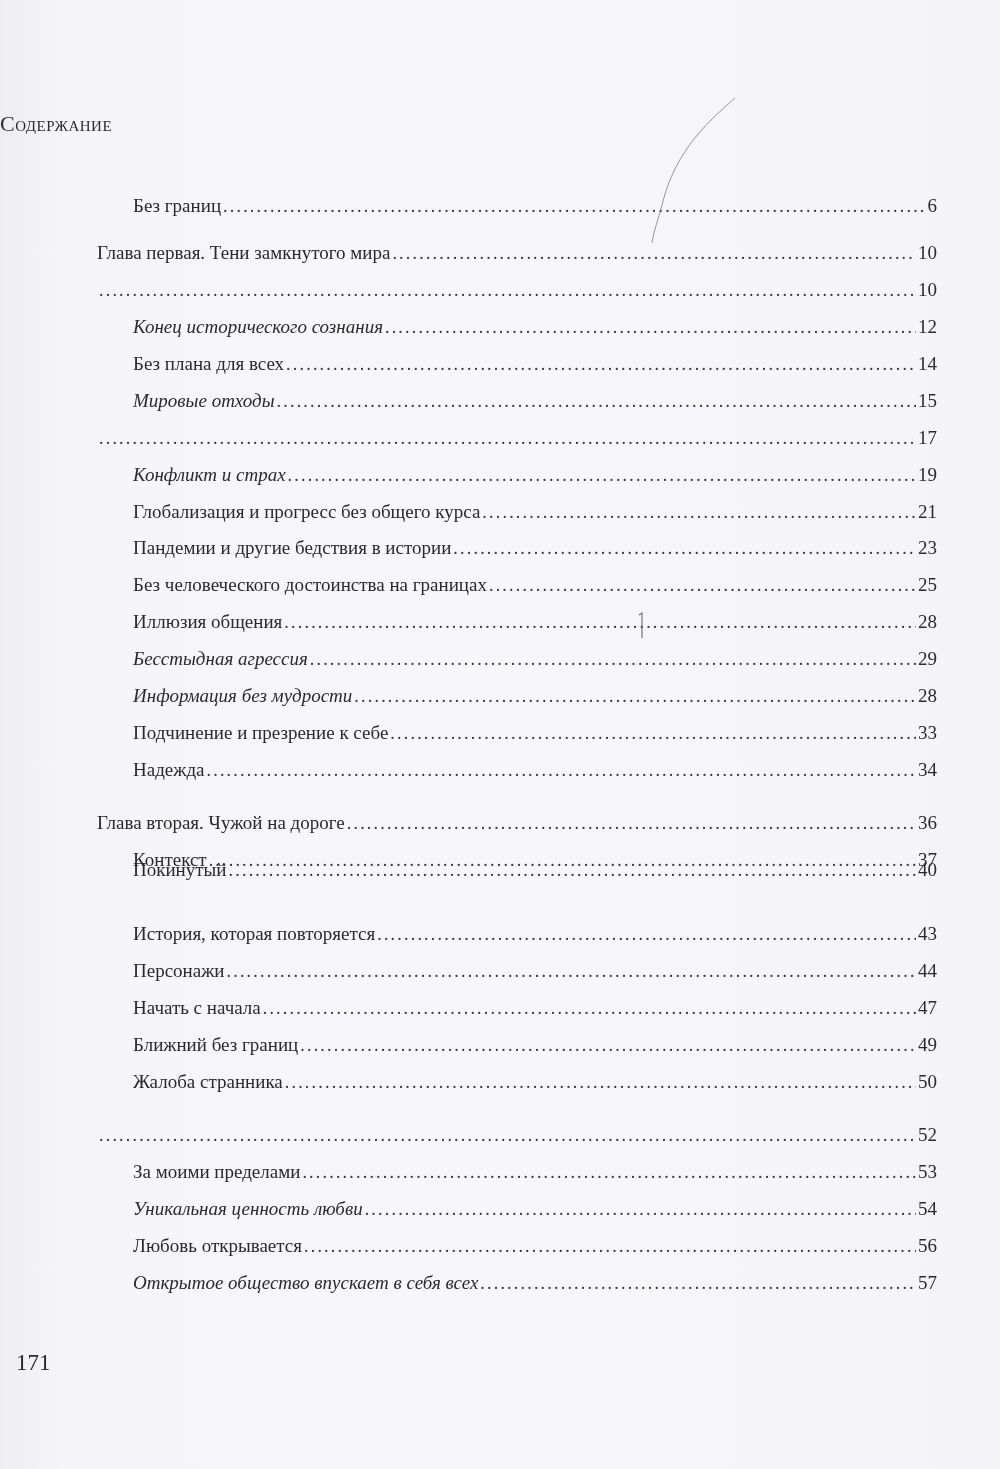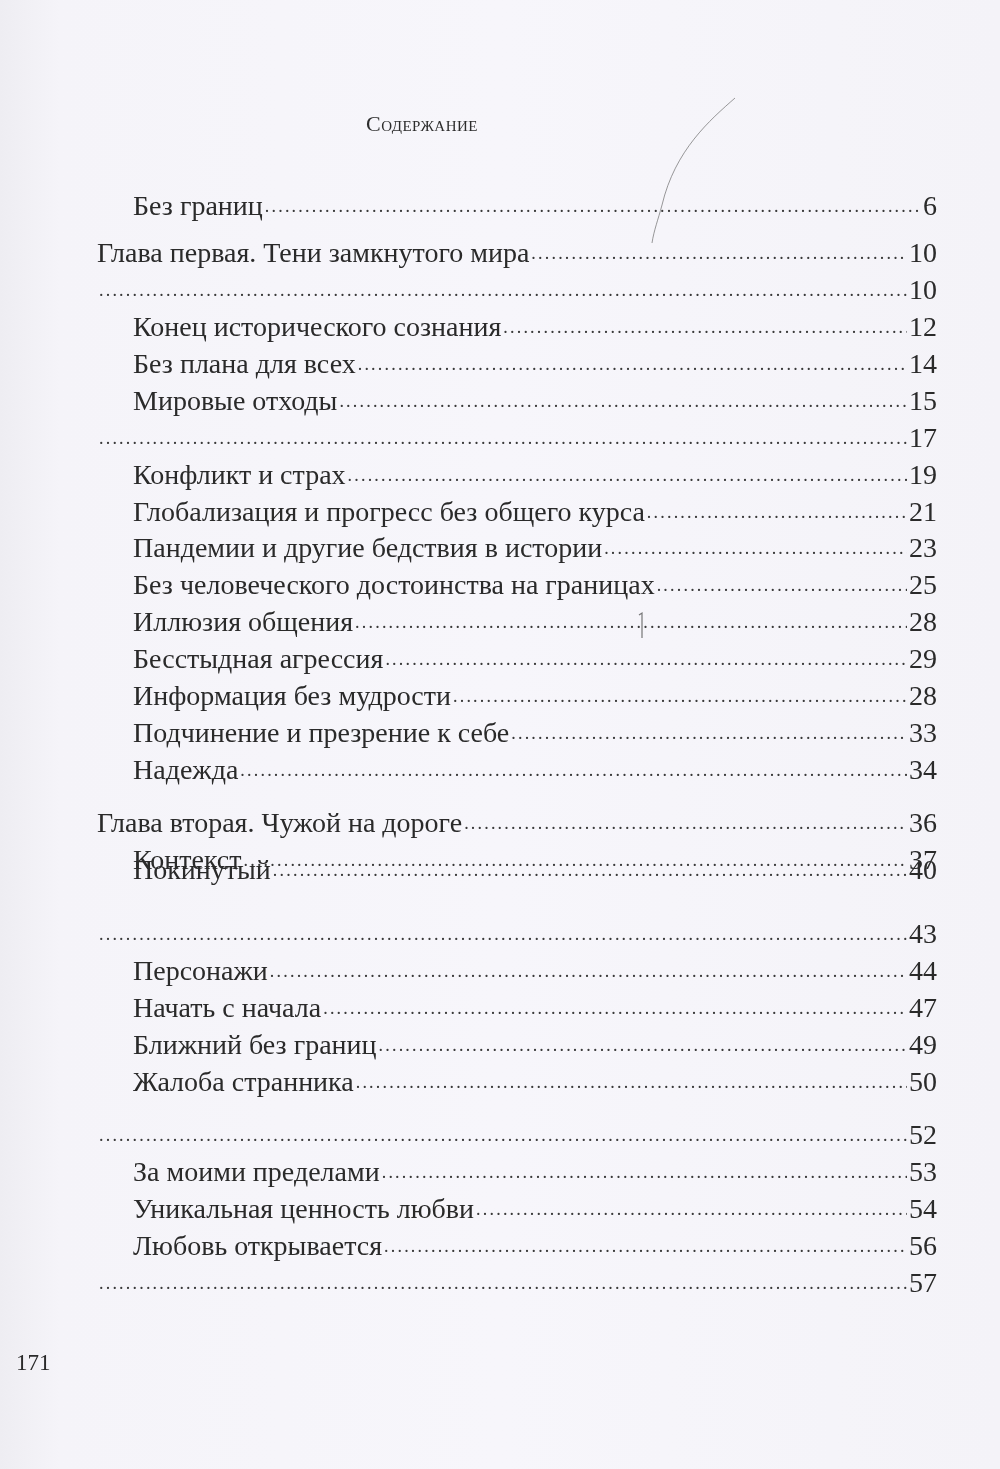--- a/index.html
+++ b/index.html
@@ -19,46 +19,45 @@
       position: absolute;
       left: 0; top: 0;
       width: 1000px; height: 1469px;
       background: linear-gradient(90deg, #eeedf2 0px, #f5f4f9 60px, #f7f6fb 500px, #f4f3f8 1000px);
     }
     .title {
       position: absolute;
       top: 111px;
       left: 0;
       width: 844px;
-      text-align: center;
       font-size: 22px;
       letter-spacing: 0.5px;
       font-variant: small-caps;
       color: #2c2c2c;
     }
     .toc {
       position: absolute;
       left: 97px;
       width: 840px;
       top: 0;
     }
     .row {
       position: absolute;
       left: 0;
       width: 840px;
       height: 32px;
       display: flex;
       align-items: flex-end;
-      font-size: 28px;
+      font-size: 19px;
       line-height: 32px;
       white-space: nowrap;
     }
     .row.indent .label { padding-left: 36px; }
     .row .label { flex: 0 0 auto; }
-    .row.italic .label { }
+    .row.italic .label { font-style: italic; }
     .row .leader {
       flex: 1 1 auto;
       overflow: hidden;
       margin: 0 2px;
       letter-spacing: 2.2px;
       color: #3a3a3a;
       font-size: 18px;
     }
     .row .leader::before {
       content: "........................................................................................................................................................................................................................";
@@ -193,20 +192,21 @@
       <span class="pg">37</span>
     </div>
 
     <div class="row indent" style="top:854px">
       <span class="label">Покинутый</span>
       <span class="leader"></span>
       <span class="pg">40</span>
     </div>
 
     <div class="row indent" style="top:918px">
+      <span class="label">История, которая повторяется</span>
       <span class="leader"></span>
       <span class="pg">43</span>
     </div>
 
     <div class="row indent" style="top:955px">
       <span class="label">Персонажи</span>
       <span class="leader"></span>
       <span class="pg">44</span>
     </div>
 
@@ -245,20 +245,21 @@
       <span class="pg">54</span>
     </div>
 
     <div class="row indent" style="top:1230px">
       <span class="label">Любовь открывается</span>
       <span class="leader"></span>
       <span class="pg">56</span>
     </div>
 
     <div class="row indent italic" style="top:1267px">
+      <span class="label">Открытое общество впускает в себя всех</span>
       <span class="leader"></span>
       <span class="pg">57</span>
     </div>
   </div>
 
   <svg class="pencil-mark" style="left:620px;top:95px" width="120" height="150" viewBox="0 0 120 150">
     <path d="M115 3 C 90 25, 55 55, 42 110 C 38 125, 34 135, 32 148" fill="none" stroke="#6e6e6e" stroke-width="1" opacity="0.7"></path>
   </svg>
   <svg class="pencil-mark" style="left:635px;top:610px" width="12" height="30" viewBox="0 0 12 30">
     <path d="M4 5 L7 3 L7 28" fill="none" stroke="#555" stroke-width="1.2" opacity="0.8"></path>

